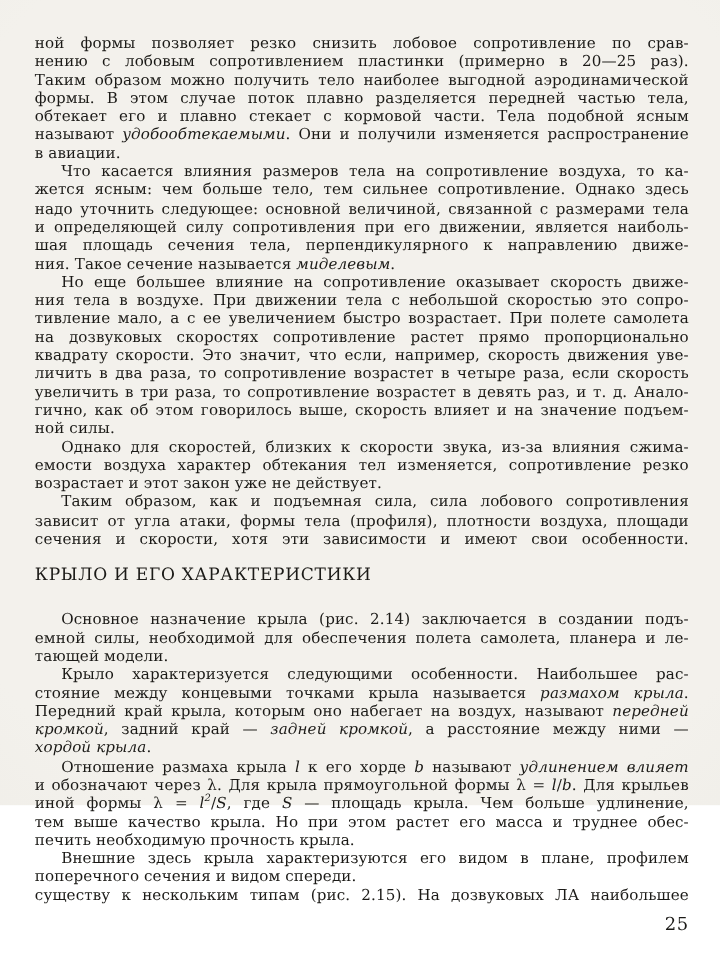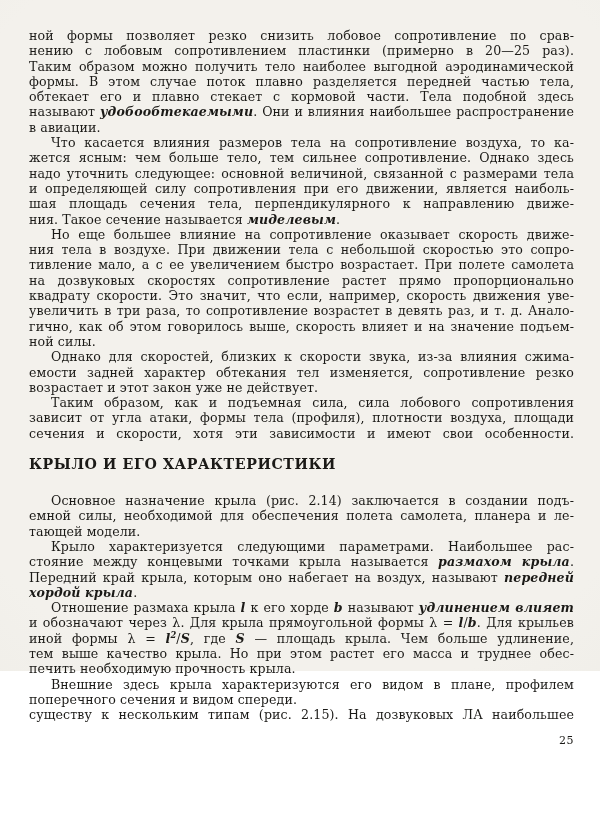--- a/index.html
+++ b/index.html
@@ -17,82 +17,84 @@
   }
   .paragraph { margin: 0; padding: 0; }
   .line {
     font-size: 12.6px; line-height: 15.3px;
     text-align: justify; text-align-last: justify;
     letter-spacing: 0.1px;
   }
   .line.end { text-align: center; text-align-last: left; }
   .line.indent { text-indent: 22px; }
   .heading {
-    font-weight: bold; font-size: 14.2px; line-height: 18px;
+    font-weight: normal; font-size: 14.2px; line-height: 18px;
     margin: 14px 0 20px 0; letter-spacing: 0.6px;
     text-align: left;
   }
-  .it { font-style: italic; font-weight: bold; }
+  .it { font-style: italic; }
   .sup { font-size: 0.66em; vertical-align: super; line-height: 0; }
   .pagenum-row { margin-top: 7px; text-align: right; }
-  .pagenum { font-size: 11px; letter-spacing: 0.5px; }
+  .pagenum { font-size: 15px; letter-spacing: 0.5px; }
 </style>
 </head>
 <body>
 
 <div class="page">
   <div class="text-column">
     <div id="content-root">
         <div class="paragraph">
           <div class="line"><span class="">ной формы позволяет резко снизить лобовое сопротивление по срав-</span></div>
           <div class="line"><span class="">нению с лобовым сопротивлением пластинки (примерно в 20—25 раз).</span></div>
           <div class="line"><span class="">Таким образом можно получить тело наиболее выгодной аэродинамической</span></div>
           <div class="line"><span class="">формы. В этом случае поток плавно разделяется передней частью тела,</span></div>
-          <div class="line"><span class="">обтекает его и плавно стекает с кормовой части. Тела подобной здесь</span></div>
-          <div class="line"><span class="">называют </span><span class="it">удобообтекаемыми</span><span class="">. Они и влияния наибольшее распространение</span></div>
+          <div class="line"><span class="">обтекает его и плавно стекает с кормовой части. Тела подобной ясным</span></div>
+          <div class="line"><span class="">называют </span><span class="it">удобообтекаемыми</span><span class="">. Они и получили изменяется распространение</span></div>
           <div class="line end"><span class="">в авиации.</span></div>
         </div>
         <div class="paragraph">
           <div class="line indent"><span class="">Что касается влияния размеров тела на сопротивление воздуха, то ка-</span></div>
           <div class="line"><span class="">жется ясным: чем больше тело, тем сильнее сопротивление. Однако здесь</span></div>
           <div class="line"><span class="">надо уточнить следующее: основной величиной, связанной с размерами тела</span></div>
           <div class="line"><span class="">и определяющей силу сопротивления при его движении, является наиболь-</span></div>
           <div class="line"><span class="">шая площадь сечения тела, перпендикулярного к направлению движе-</span></div>
           <div class="line end"><span class="">ния. Такое сечение называется </span><span class="it">миделевым</span><span class="">.</span></div>
         </div>
         <div class="paragraph">
           <div class="line indent"><span class="">Но еще большее влияние на сопротивление оказывает скорость движе-</span></div>
           <div class="line"><span class="">ния тела в воздухе. При движении тела с небольшой скоростью это сопро-</span></div>
           <div class="line"><span class="">тивление мало, а с ее увеличением быстро возрастает. При полете самолета</span></div>
           <div class="line"><span class="">на дозвуковых скоростях сопротивление растет прямо пропорционально</span></div>
           <div class="line"><span class="">квадрату скорости. Это значит, что если, например, скорость движения уве-</span></div>
+          <div class="line"><span class="">личить в два раза, то сопротивление возрастет в четыре раза, если скорость</span></div>
           <div class="line"><span class="">увеличить в три раза, то сопротивление возрастет в девять раз, и т. д. Анало-</span></div>
           <div class="line"><span class="">гично, как об этом говорилось выше, скорость влияет и на значение подъем-</span></div>
           <div class="line end"><span class="">ной силы.</span></div>
         </div>
         <div class="paragraph">
           <div class="line indent"><span class="">Однако для скоростей, близких к скорости звука, из-за влияния сжима-</span></div>
-          <div class="line"><span class="">емости задней характер обтекания тел изменяется, сопротивление резко</span></div>
+          <div class="line"><span class="">емости воздуха характер обтекания тел изменяется, сопротивление резко</span></div>
           <div class="line end"><span class="">возрастает и этот закон уже не действует.</span></div>
         </div>
         <div class="paragraph">
           <div class="line indent"><span class="">Таким образом, как и подъемная сила, сила лобового сопротивления</span></div>
           <div class="line"><span class="">зависит от угла атаки, формы тела (профиля), плотности воздуха, площади</span></div>
           <div class="line"><span class="">сечения и скорости, хотя эти зависимости и имеют свои особенности.</span></div>
         </div>
         <div class="heading">КРЫЛО И ЕГО ХАРАКТЕРИСТИКИ</div>
         <div class="paragraph">
           <div class="line indent"><span class="">Основное назначение крыла (рис. 2.14) заключается в создании подъ-</span></div>
           <div class="line"><span class="">емной силы, необходимой для обеспечения полета самолета, планера и ле-</span></div>
           <div class="line end"><span class="">тающей модели.</span></div>
         </div>
         <div class="paragraph">
-          <div class="line indent"><span class="">Крыло характеризуется следующими параметрами. Наибольшее рас-</span></div>
+          <div class="line indent"><span class="">Крыло характеризуется следующими особенности. Наибольшее рас-</span></div>
           <div class="line"><span class="">стояние между концевыми точками крыла называется </span><span class="it">размахом крыла</span><span class="">.</span></div>
           <div class="line"><span class="">Передний край крыла, которым оно набегает на воздух, называют </span><span class="it">передней</span></div>
+          <div class="line"><span class="it">кромкой</span><span class="">, задний край — </span><span class="it">задней кромкой</span><span class="">, а расстояние между ними —</span></div>
           <div class="line end"><span class="it">хордой крыла</span><span class="">.</span></div>
         </div>
         <div class="paragraph">
           <div class="line indent"><span class="">Отношение размаха крыла </span><span class="it">l</span><span class=""> к его хорде </span><span class="it">b</span><span class=""> называют </span><span class="it">удлинением влияет</span></div>
           <div class="line"><span class="">и обозначают через λ. Для крыла прямоугольной формы λ = </span><span class="it">l</span><span class="">/</span><span class="it">b</span><span class="">. Для крыльев</span></div>
           <div class="line"><span class="">иной формы λ = </span><span class="it">l</span><span class="it sup">2</span><span class="">/</span><span class="it">S</span><span class="">, где </span><span class="it">S</span><span class=""> — площадь крыла. Чем больше удлинение,</span></div>
           <div class="line"><span class="">тем выше качество крыла. Но при этом растет его масса и труднее обес-</span></div>
           <div class="line end"><span class="">печить необходимую прочность крыла.</span></div>
         </div>
         <div class="paragraph">

